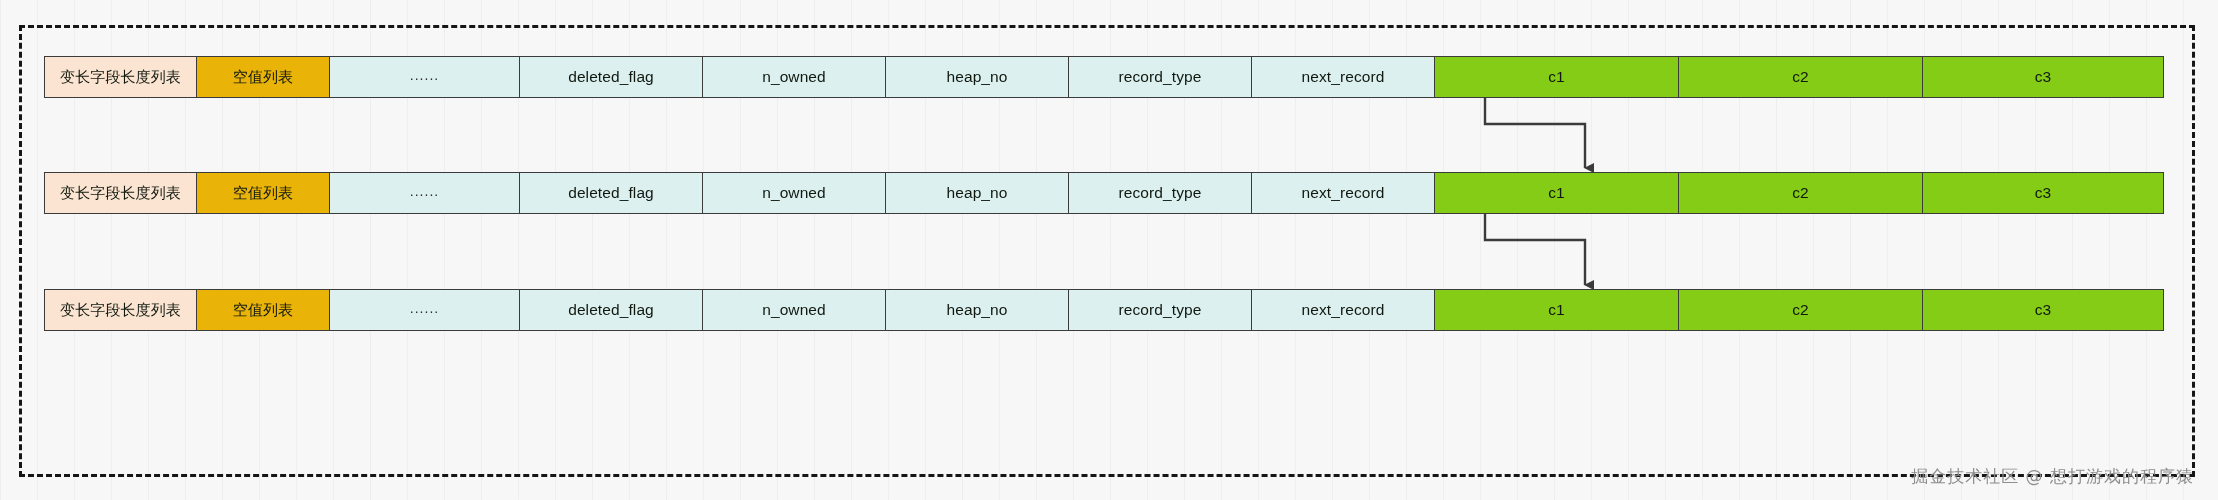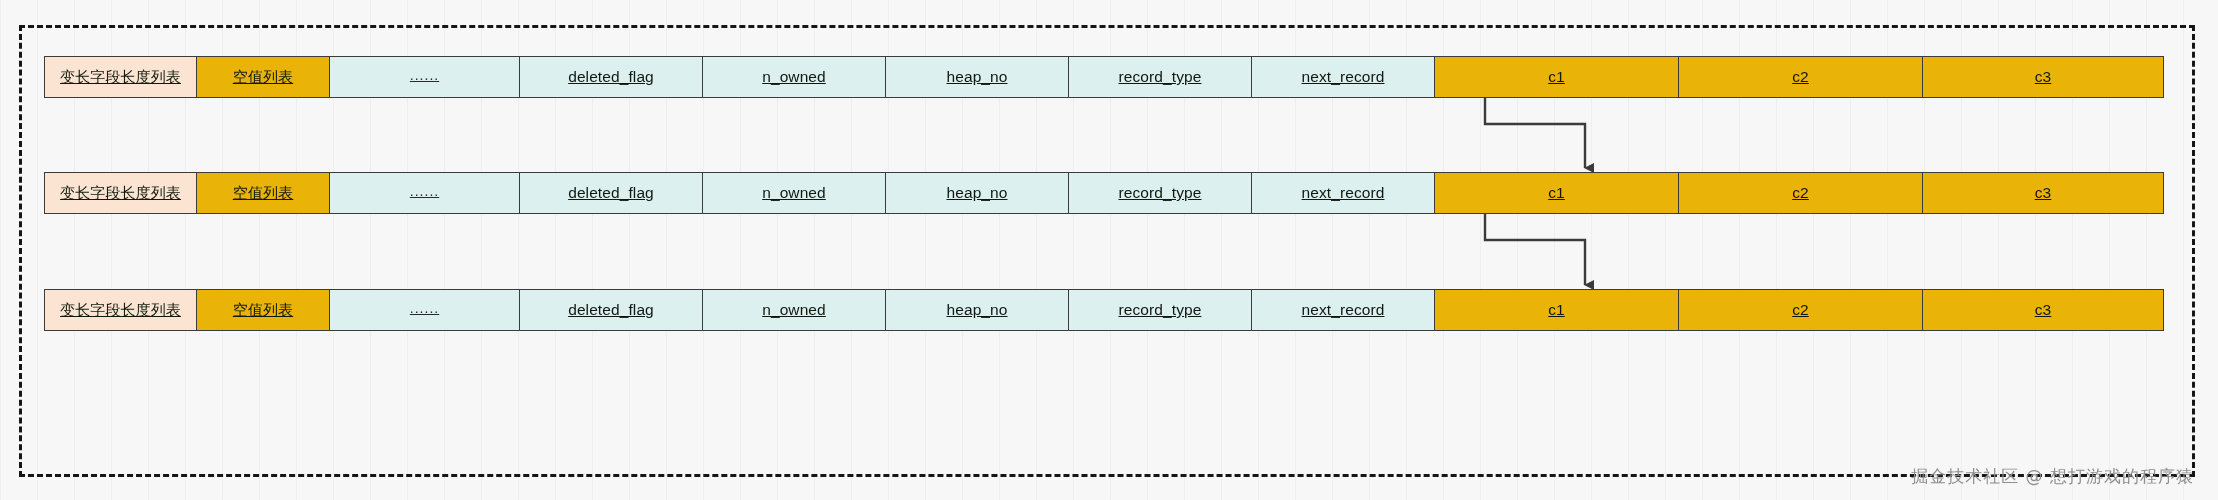--- a/index.html
+++ b/index.html
@@ -62,28 +62,27 @@
     border: 1.6px solid #3b3b3b;
     border-right-width: 0;
     display: flex;
     align-items: center;
     justify-content: center;
     font-size: 15.5px;
     color: #10180f;
     letter-spacing: 0.1px;
     white-space: nowrap;
     overflow: hidden;
-    text-decoration: underline;
   }
   .cell:last-child { border-right-width: 1.6px; }
 
   .cell.varlen   { background: #fbe5d2; }
   .cell.nulls    { background: #eab308; }
   .cell.sys      { background: #ddf0f0; }
-  .cell.col      { background: #eab308; }
+  .cell.col      { background: #84cc16; }
 
   .cell.cjk {
     font-family: "DejaVu Sans", "Liberation Sans", sans-serif;
     font-size: 15px;
   }
 
   .cell.ellipsis {
     font-size: 14px;
     letter-spacing: 1px;
     color: #2a2a2a;

